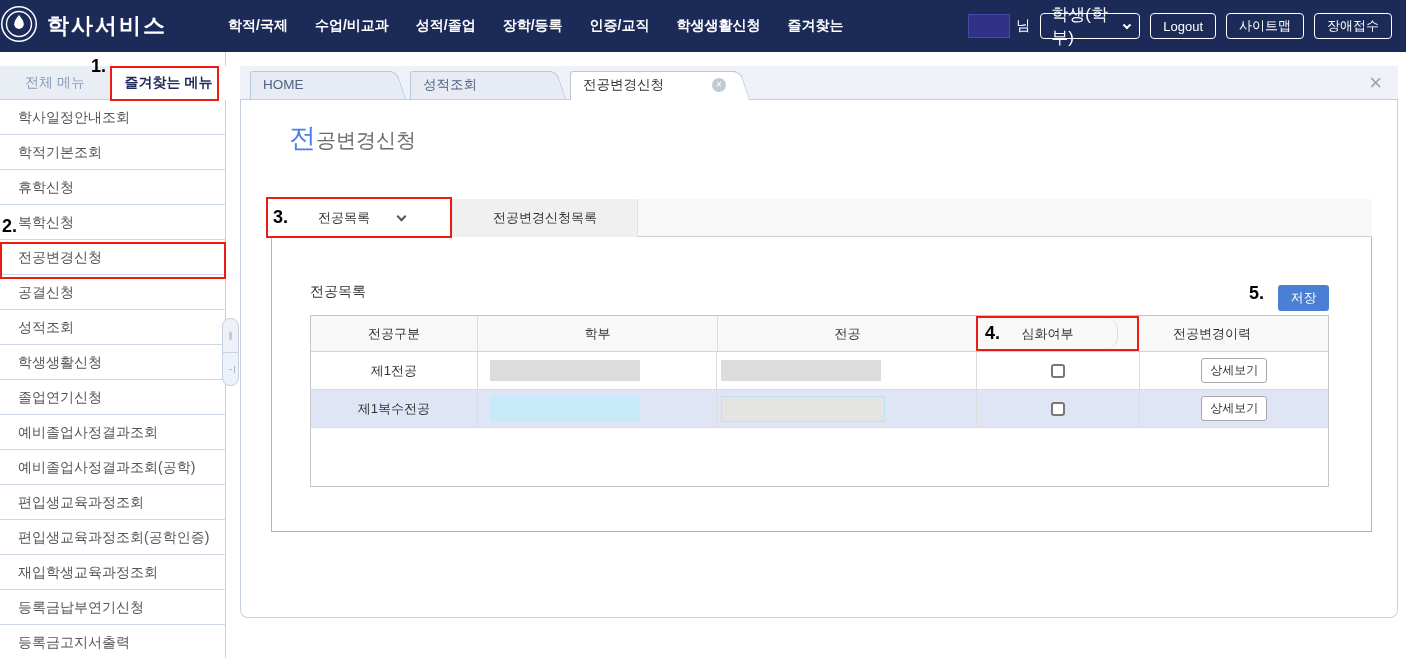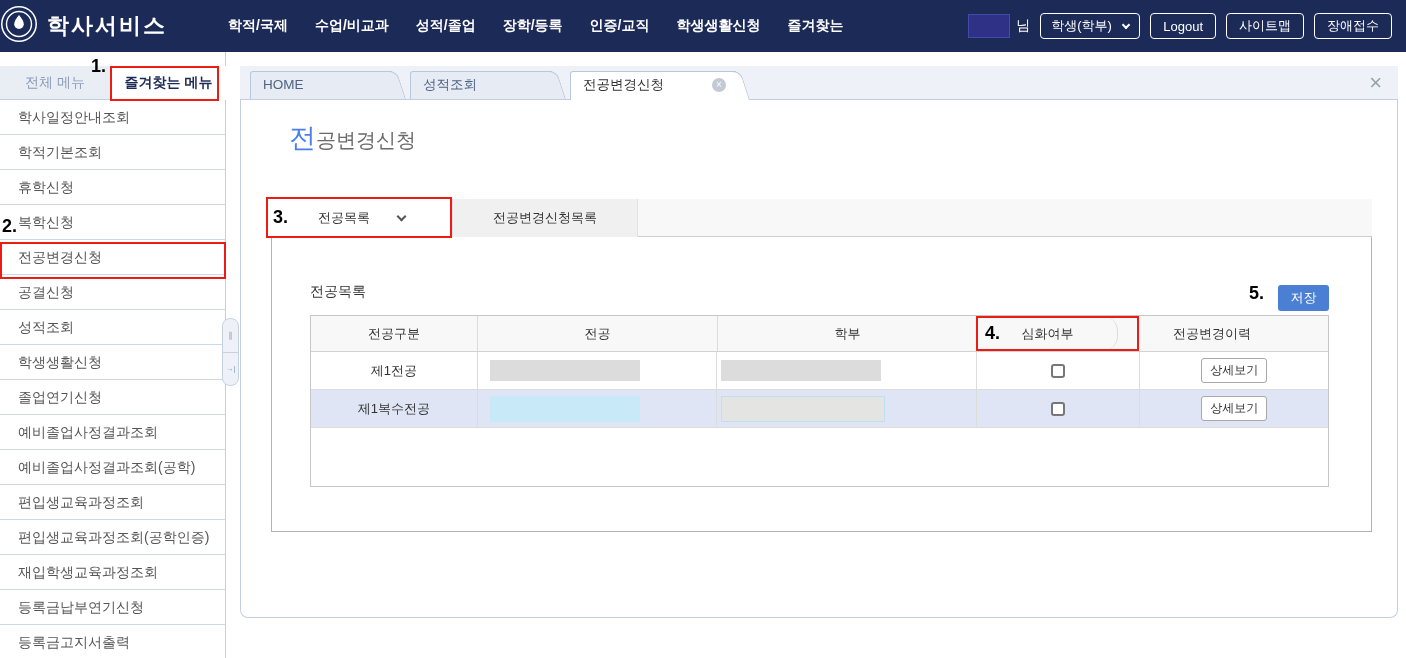--- a/index.html
+++ b/index.html
@@ -8,21 +8,21 @@
 
   
   .topbar { position:absolute; left:0; top:0; width:1406px; height:52px; background:#1c2a58; display:flex; align-items:center; }
   .brand { display:flex; align-items:center; gap:9px; width:214px; }
   .logo-text { color:#fff; font-size:22px; font-weight:bold; letter-spacing:2px; white-space:nowrap; }
   .topnav { display:flex; gap:27px; margin-left:14px; }
   .nav-item { color:#fff; font-size:14px; font-weight:600; cursor:pointer; white-space:nowrap; }
   .user-area { position:absolute; right:14px; top:0; height:52px; display:flex; align-items:center; gap:10px; }
   .name-redacted { width:42px; height:24px; background:#2f3187; border:1px solid #4549a8; }
   .name-suffix { color:#fff; font-size:14px; margin-left:-4px; }
-  .role-select { width:100px; height:26px; border:1px solid #fff; border-radius:4px; color:#fff; font-size:13px; display:flex; align-items:center; justify-content:space-between; padding:0 10px; cursor:pointer; }
+  .role-select { width:100px; height:26px; border:1px solid #fff; border-radius:4px; color:#fff; font-size:17px; display:flex; align-items:center; justify-content:space-between; padding:0 10px; cursor:pointer; }
   .pill-btn { height:26px; border:1px solid #fff; border-radius:4px; color:#fff; font-size:13px; background:transparent; padding:8px 12px; display:flex; align-items:center; cursor:pointer; white-space:nowrap; }
   .chev { display:inline-block; width:6px; height:6px; border-right:2px solid currentColor; border-bottom:2px solid currentColor; transform:rotate(45deg); margin-top:-3px; }
 
   
   .sidebar { position:absolute; left:0; top:52px; width:226px; height:606px; background:#fff; border-right:1px solid #c3cfe0; }
   .side-tabs { position:absolute; top:14px; left:0; width:226px; height:34px; display:flex; }
   .side-tab { display:flex; align-items:center; justify-content:center; font-size:14px; cursor:pointer; }
   .side-tab.all { width:111px; background:#e9eef5; color:#8b9cba; border-right:1px solid #c3cfe0; border-bottom:1px solid #c3cfe0; }
   .side-tab.fav { width:115px; background:#fff; color:#1c2a58; font-weight:bold; }
   .side-list { position:absolute; top:48px; left:0; width:226px; }
@@ -191,22 +191,22 @@
     </div>
 
     <section class="panel">
       <div class="section-label">전공목록</div>
       <button class="save-btn">저장</button>
 
       <div class="grid">
         <div class="grid-head">
 
         <div class="gh">전공구분</div>
+            <div class="gh">학부</div>
             <div class="gh">전공</div>
-            <div class="gh">학부</div>
             <div class="gh">심화여부</div>
             <div class="gh">전공변경이력</div>
           </div>
         <div class="grid-row">
           <div class="td c1">제1전공</div>
           <div class="td c2">
               <span class="rd-gray"></span>
             </div>
           <div class="td c3">
               <span class="rd-gray-wide"></span>

